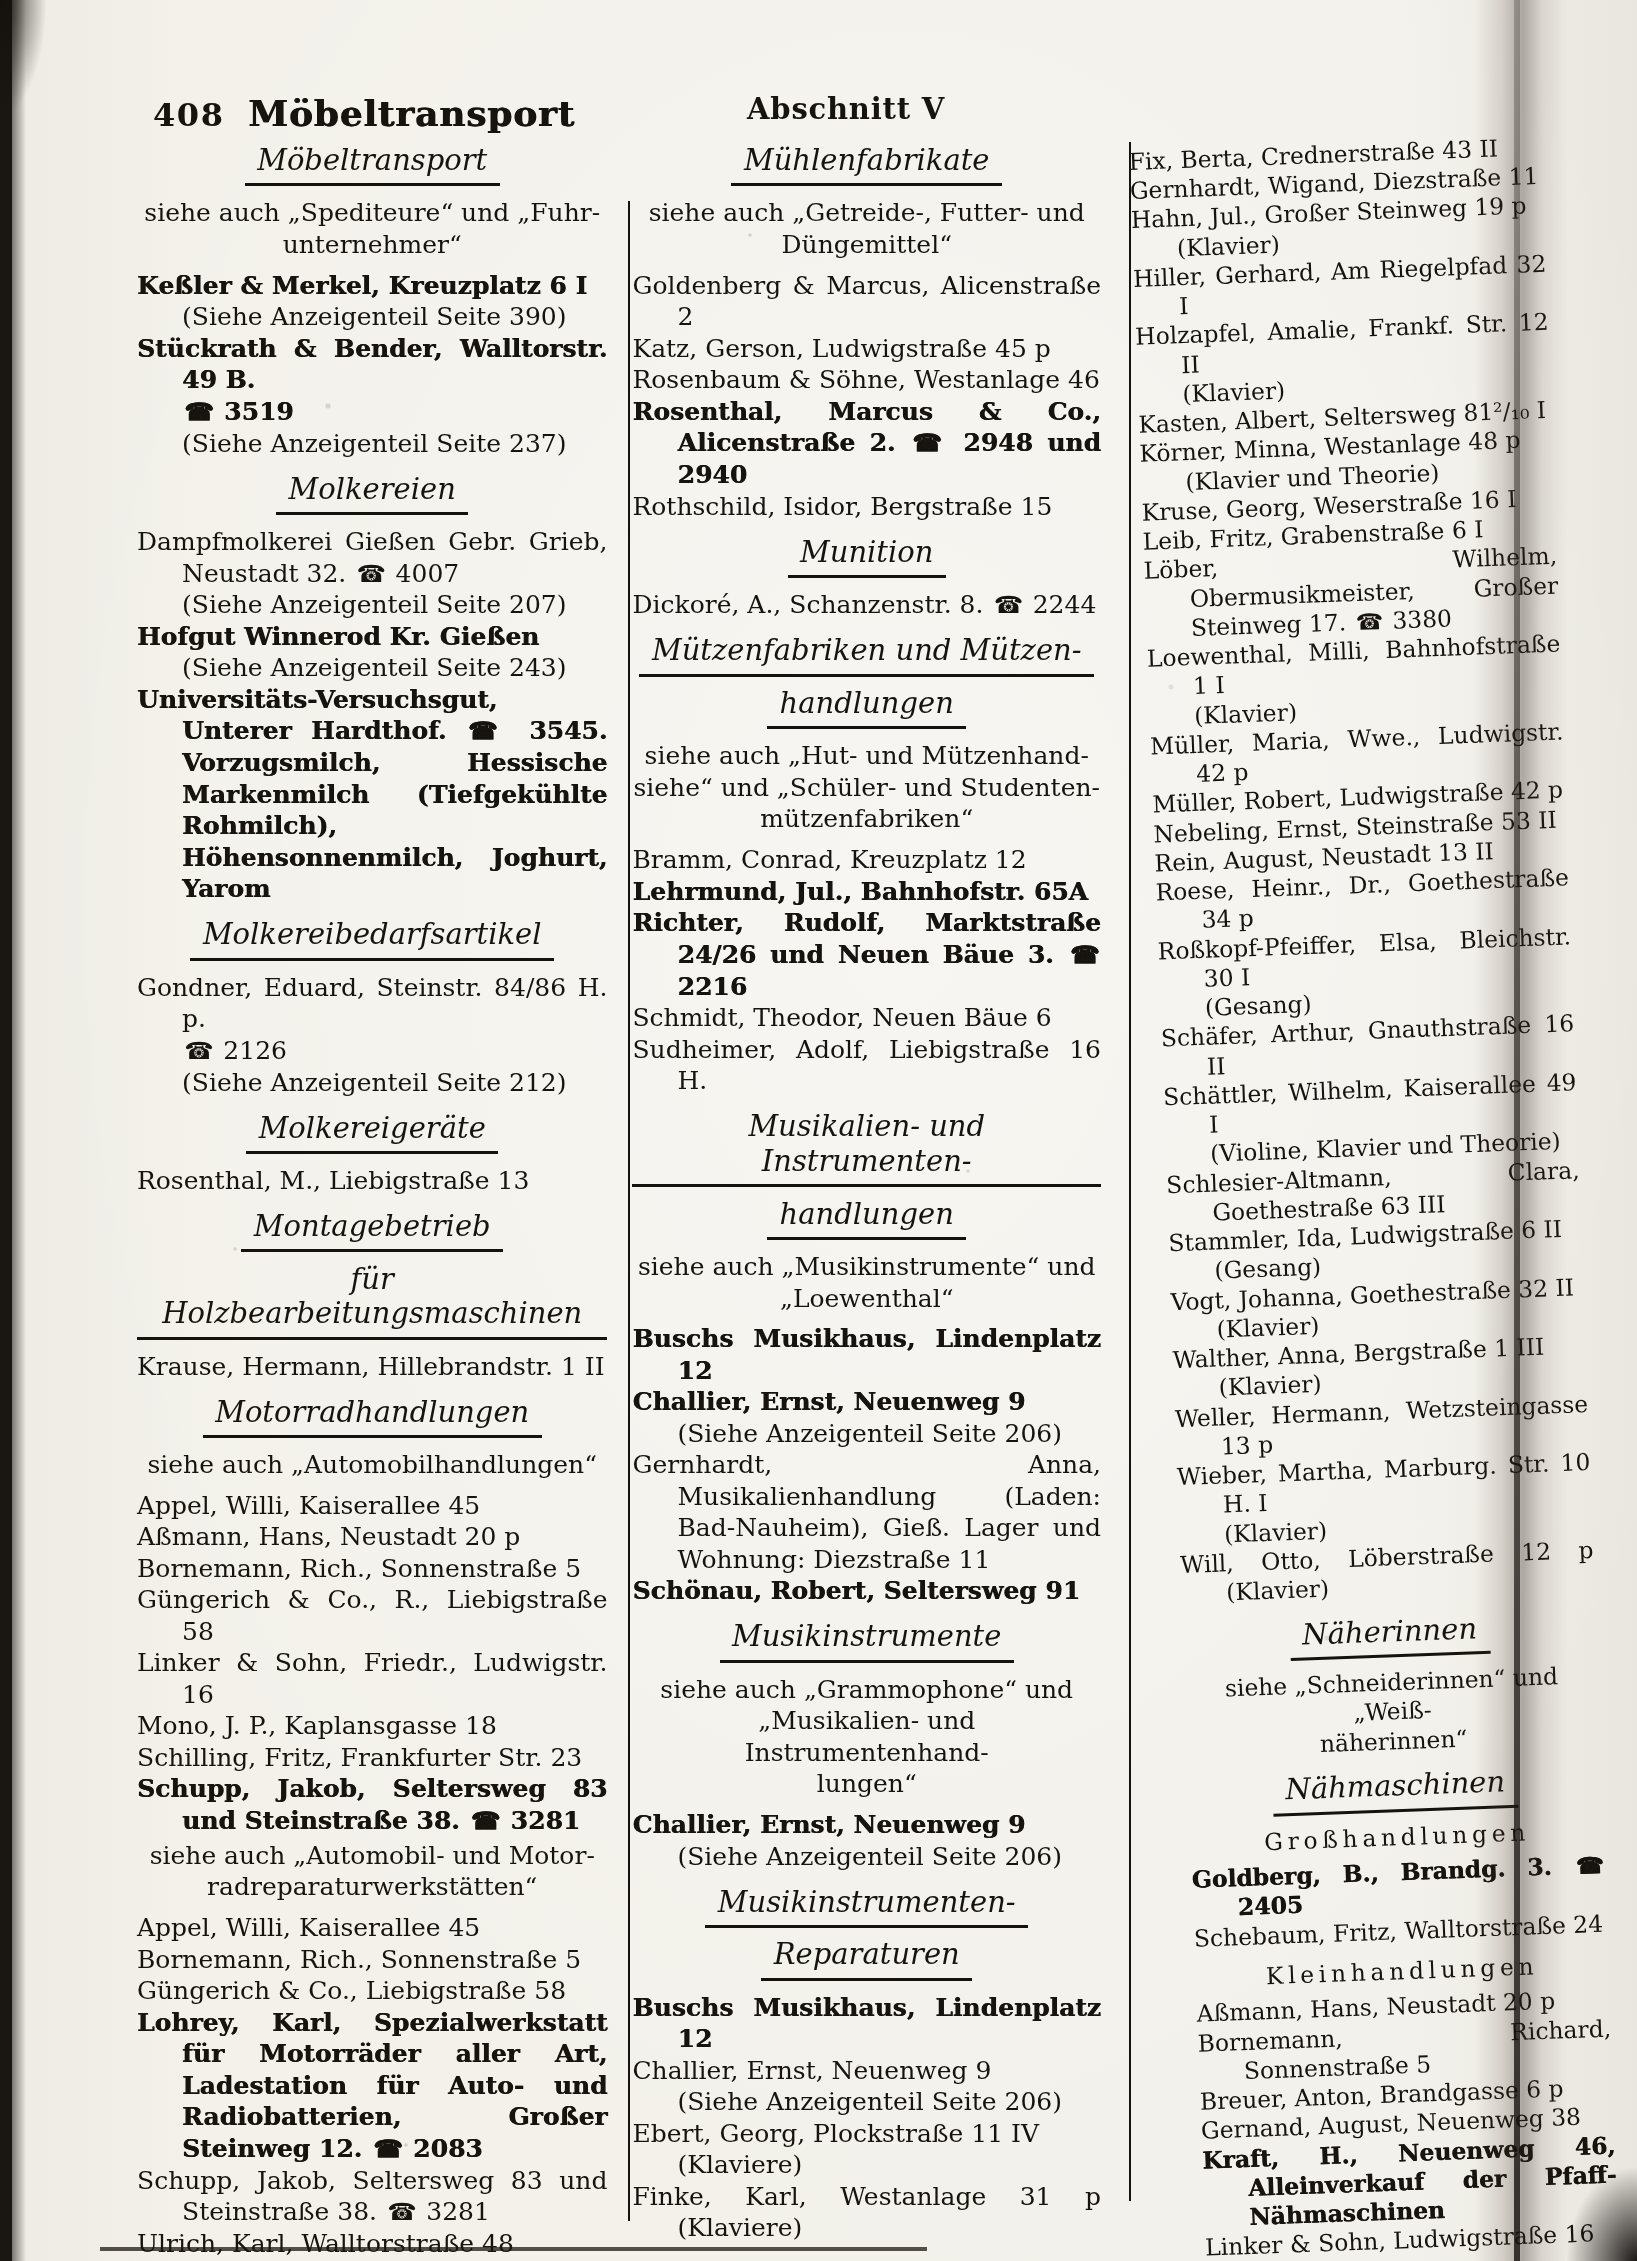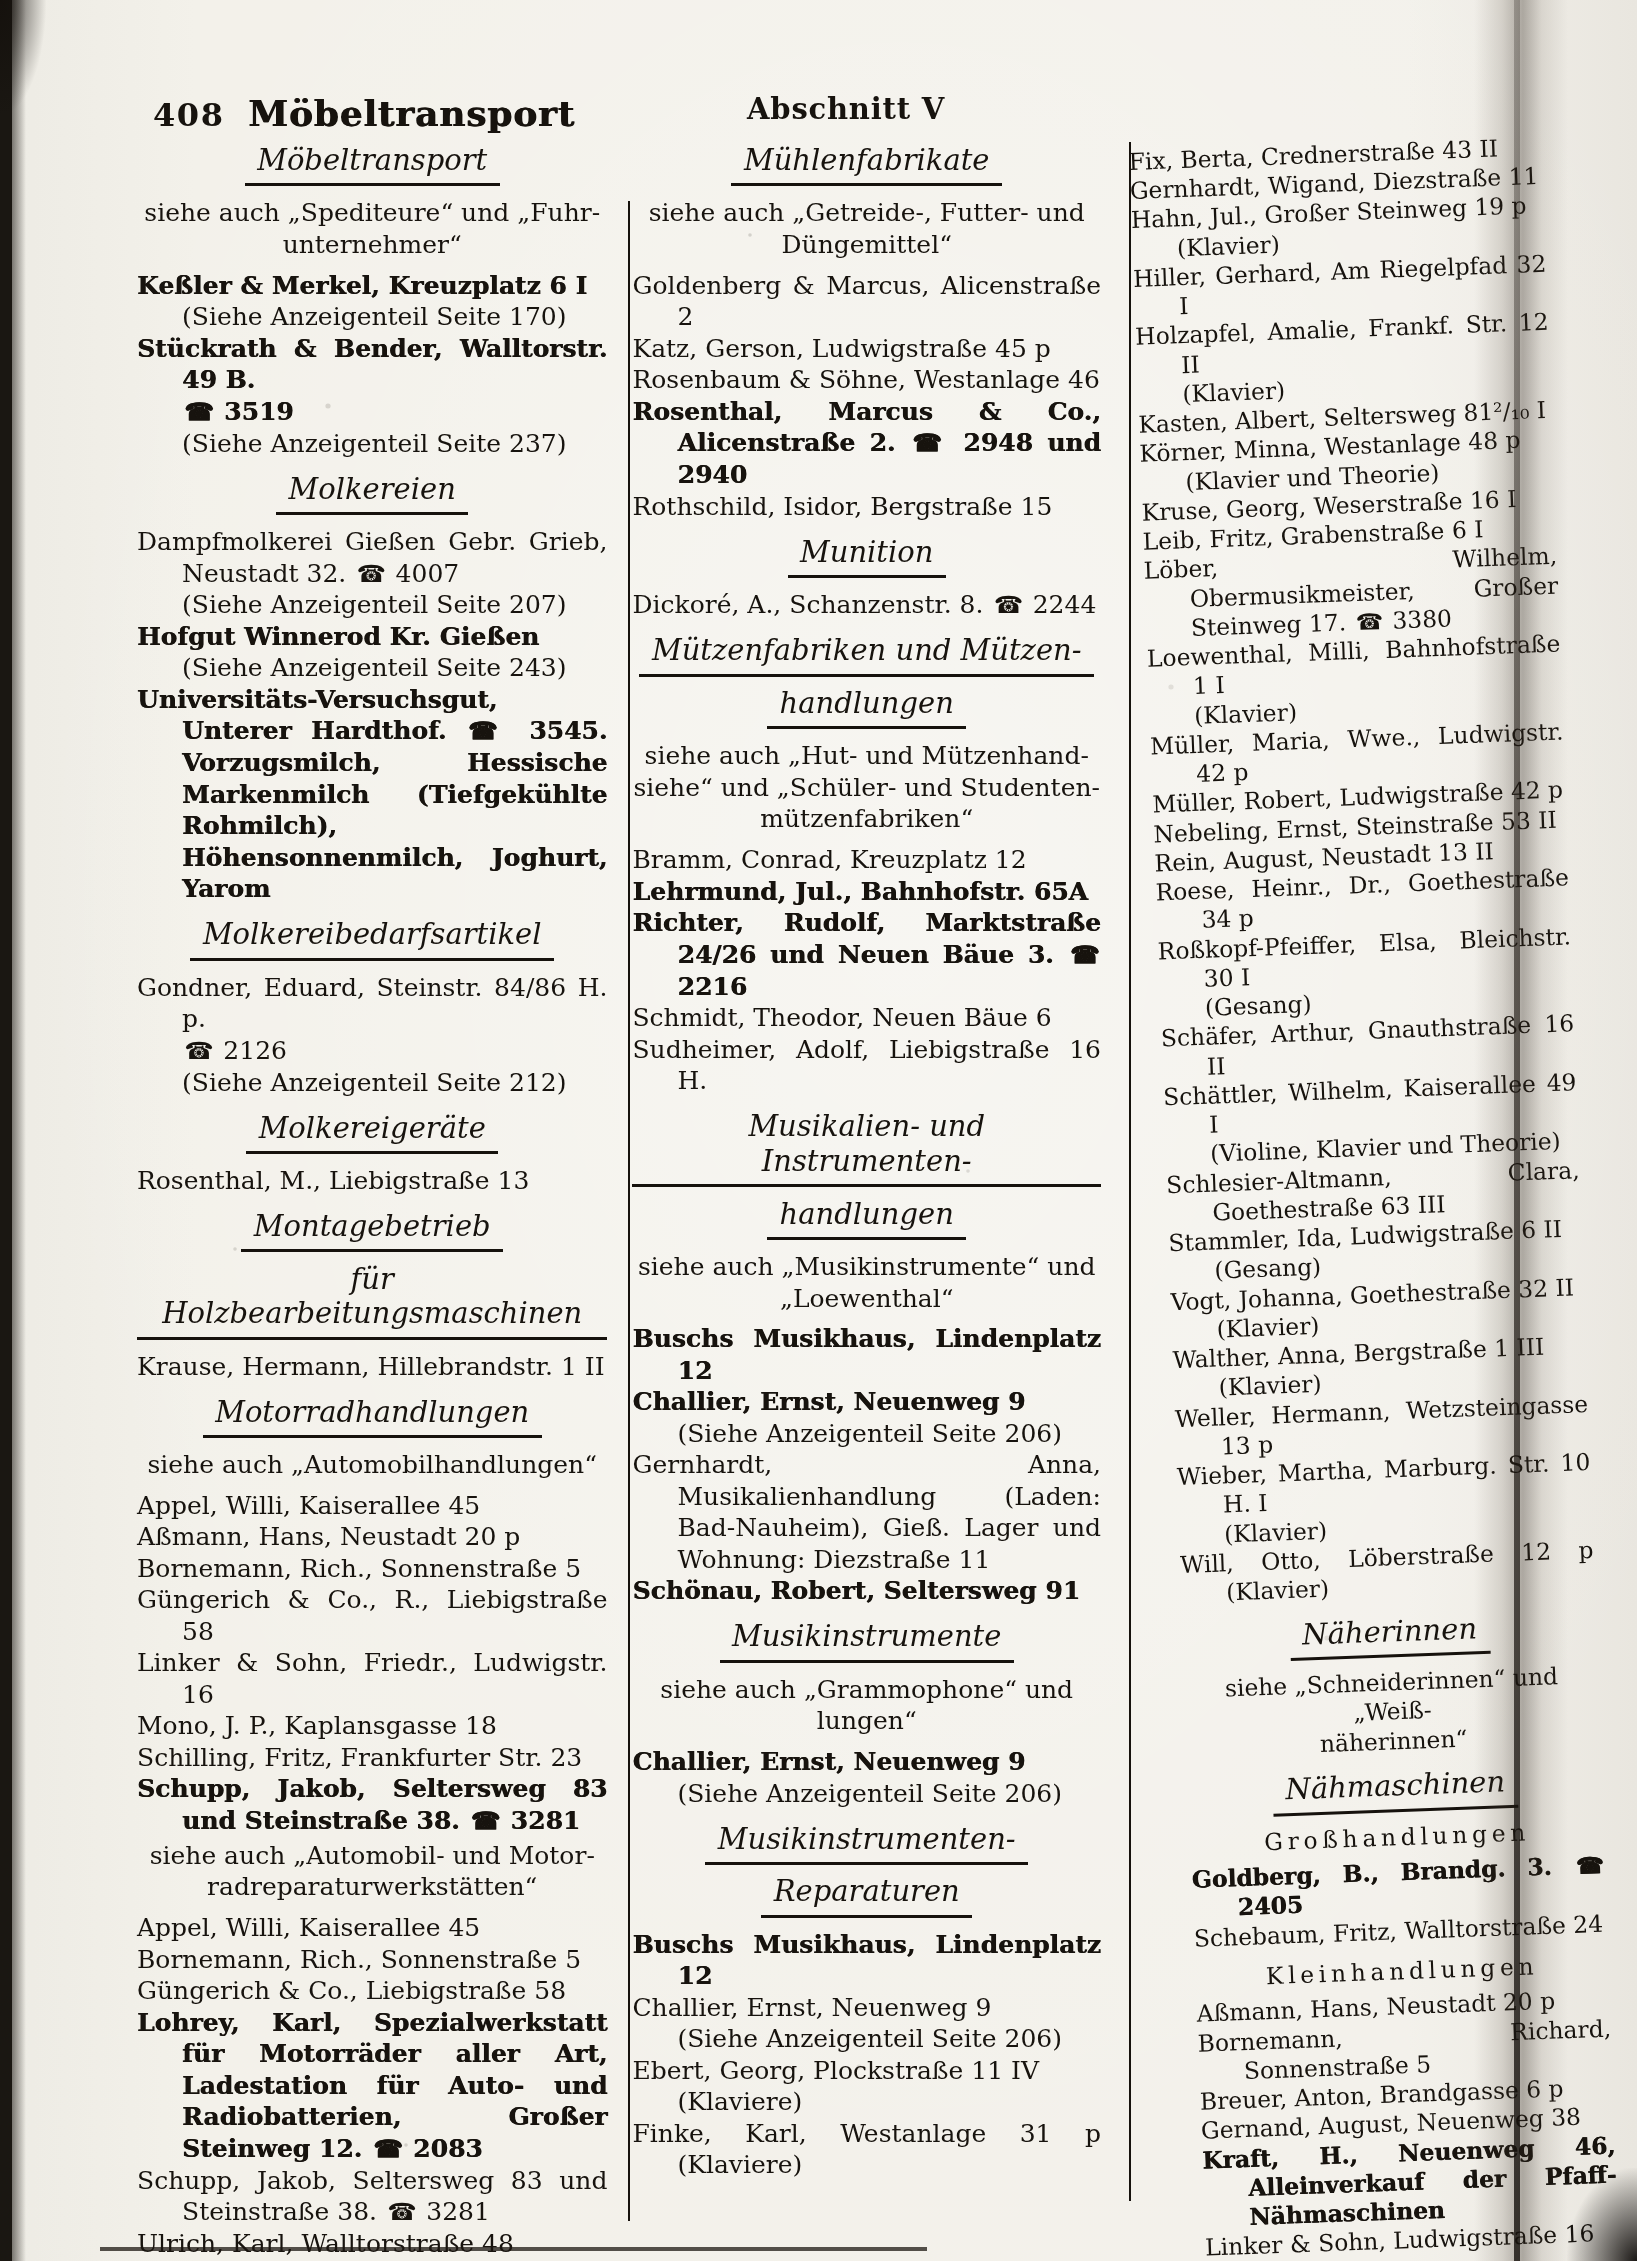--- a/index.html
+++ b/index.html
@@ -79,21 +79,21 @@
     <div class="col col-1">
         <div class="section-heading">
           <div class="heading-row"><span class="heading-line">Möbeltransport</span></div>
         </div>
         <div class="see-also">
           <div class="see-line">siehe auch „Spediteure“ und „Fuhr-</div>
           <div class="see-line">unternehmer“</div>
         </div>
         <div class="entry-group">
           <div class="entry bold">Keßler &amp; Merkel, Kreuzplatz 6 I</div>
-          <div class="entry cont">(Siehe Anzeigenteil Seite 170)</div>
+          <div class="entry cont">(Siehe Anzeigenteil Seite 390)</div>
           <div class="entry bold">Stückrath &amp; Bender, Walltorstr. 49 B.</div>
           <div class="entry bold cont"><span class="phone">☎</span> 3519</div>
           <div class="entry cont">(Siehe Anzeigenteil Seite 237)</div>
         </div>
         <div class="section-heading">
           <div class="heading-row"><span class="heading-line">Molkereien</span></div>
         </div>
         <div class="entry-group">
           <div class="entry">Dampfmolkerei Gießen Gebr. Grieb, Neustadt 32. <span class="phone">☎</span> 4007</div>
           <div class="entry cont">(Siehe Anzeigenteil Seite 207)</div>
@@ -201,20 +201,21 @@
           <div class="entry bold">Challier, Ernst, Neuenweg 9</div>
           <div class="entry cont">(Siehe Anzeigenteil Seite 206)</div>
           <div class="entry">Gernhardt, Anna, Musikalienhandlung (Laden: Bad-Nauheim), Gieß. Lager und Wohnung: Diezstraße 11</div>
           <div class="entry bold">Schönau, Robert, Seltersweg 91</div>
         </div>
         <div class="section-heading">
           <div class="heading-row"><span class="heading-line">Musikinstrumente</span></div>
         </div>
         <div class="see-also">
           <div class="see-line">siehe auch „Grammophone“ und</div>
+          <div class="see-line">„Musikalien- und Instrumentenhand-</div>
           <div class="see-line">lungen“</div>
         </div>
         <div class="entry-group">
           <div class="entry bold">Challier, Ernst, Neuenweg 9</div>
           <div class="entry cont">(Siehe Anzeigenteil Seite 206)</div>
         </div>
         <div class="section-heading">
           <div class="heading-row"><span class="heading-line">Musikinstrumenten-</span></div>
           <div class="heading-row"><span class="heading-line">Reparaturen</span></div>
         </div>

